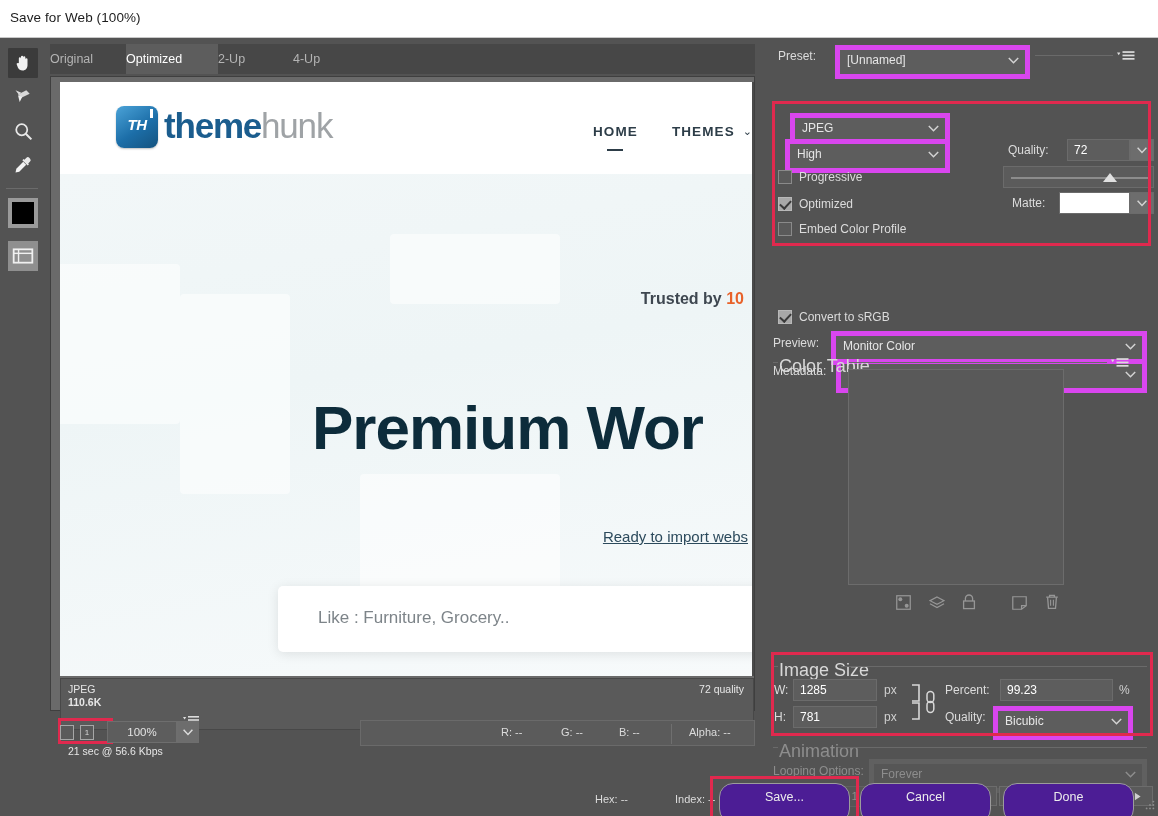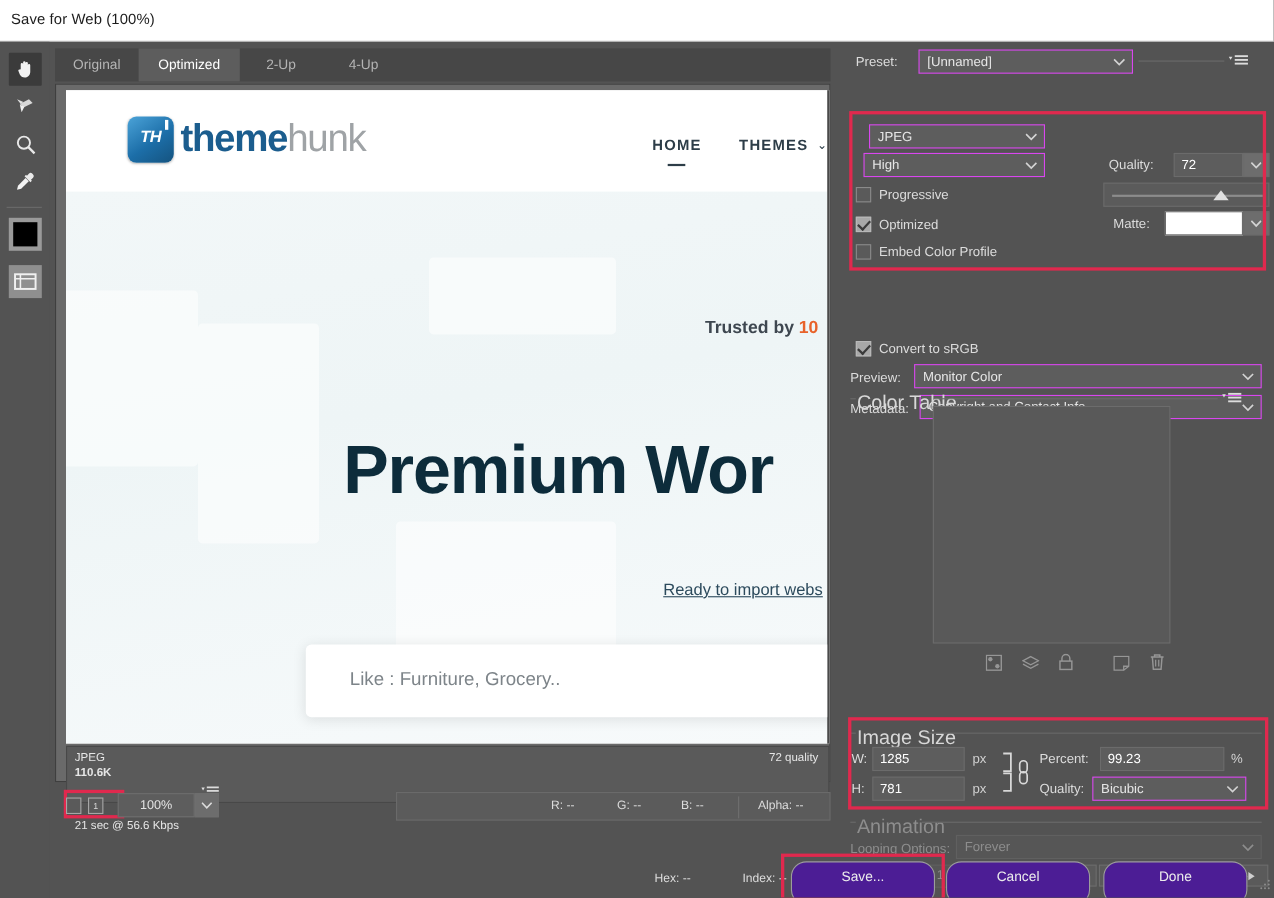--- a/index.html
+++ b/index.html
@@ -53,21 +53,21 @@
     background: #8f8f8f; display: flex; align-items: center; justify-content: center;
   }
 
   
   #tabs {
     position: absolute; left: 50px; top: 6px; width: 705px; height: 30px;
     background: #474747;
   }
   .tab {
     position: absolute; top: 0; height: 30px; line-height: 30px;
-    text-align: center; font-size: 12.5px; color: #b4b4b4;
+    font-size: 12.5px; color: #b4b4b4;
   }
   .tab.active { background: #5d5d5d; color: #ffffff; }
 
   
   #previewFrame {
     position: absolute; left: 50px; top: 38px; width: 705px; height: 635px;
     background: #6a6a6a; border: 1px solid #3f3f3f;
   }
   #previewImg {
     position: absolute; left: 9px; top: 5px; width: 694px; height: 594px;
@@ -187,22 +187,22 @@
   }
 
   
   #rightpanel {
     position:absolute; left:765px; top:0px; width:393px; height:778px;
   }
   .lbl { font-size:12px; color:#dcdcdc; }
   .lbl.dim { color:#8d8d8d; }
 
   .pdrop {
-    background:#5d5d5d; border:1px solid #d946ef; color:#e6e6e6;
-    font-size:12px; position:absolute; height:22px; line-height:20px;
+    background:#5d5d5d; border:5px solid #d946ef; color:#e6e6e6;
+    font-size:12px; position:absolute; height:34px; line-height:20px;
   }
   .pdrop .txt { position:absolute; left:7px; top:0; }
   .pdrop .cv { position:absolute; right:6px; top:1px; }
 
   .pfield {
     background:#5d5d5d; border:1px solid #6b6b6b; color:#ffffff;
     font-size:12px; position:absolute; height:22px; line-height:20px;
   }
   .pfield .txt { position:absolute; left:6px; top:0; }
 

